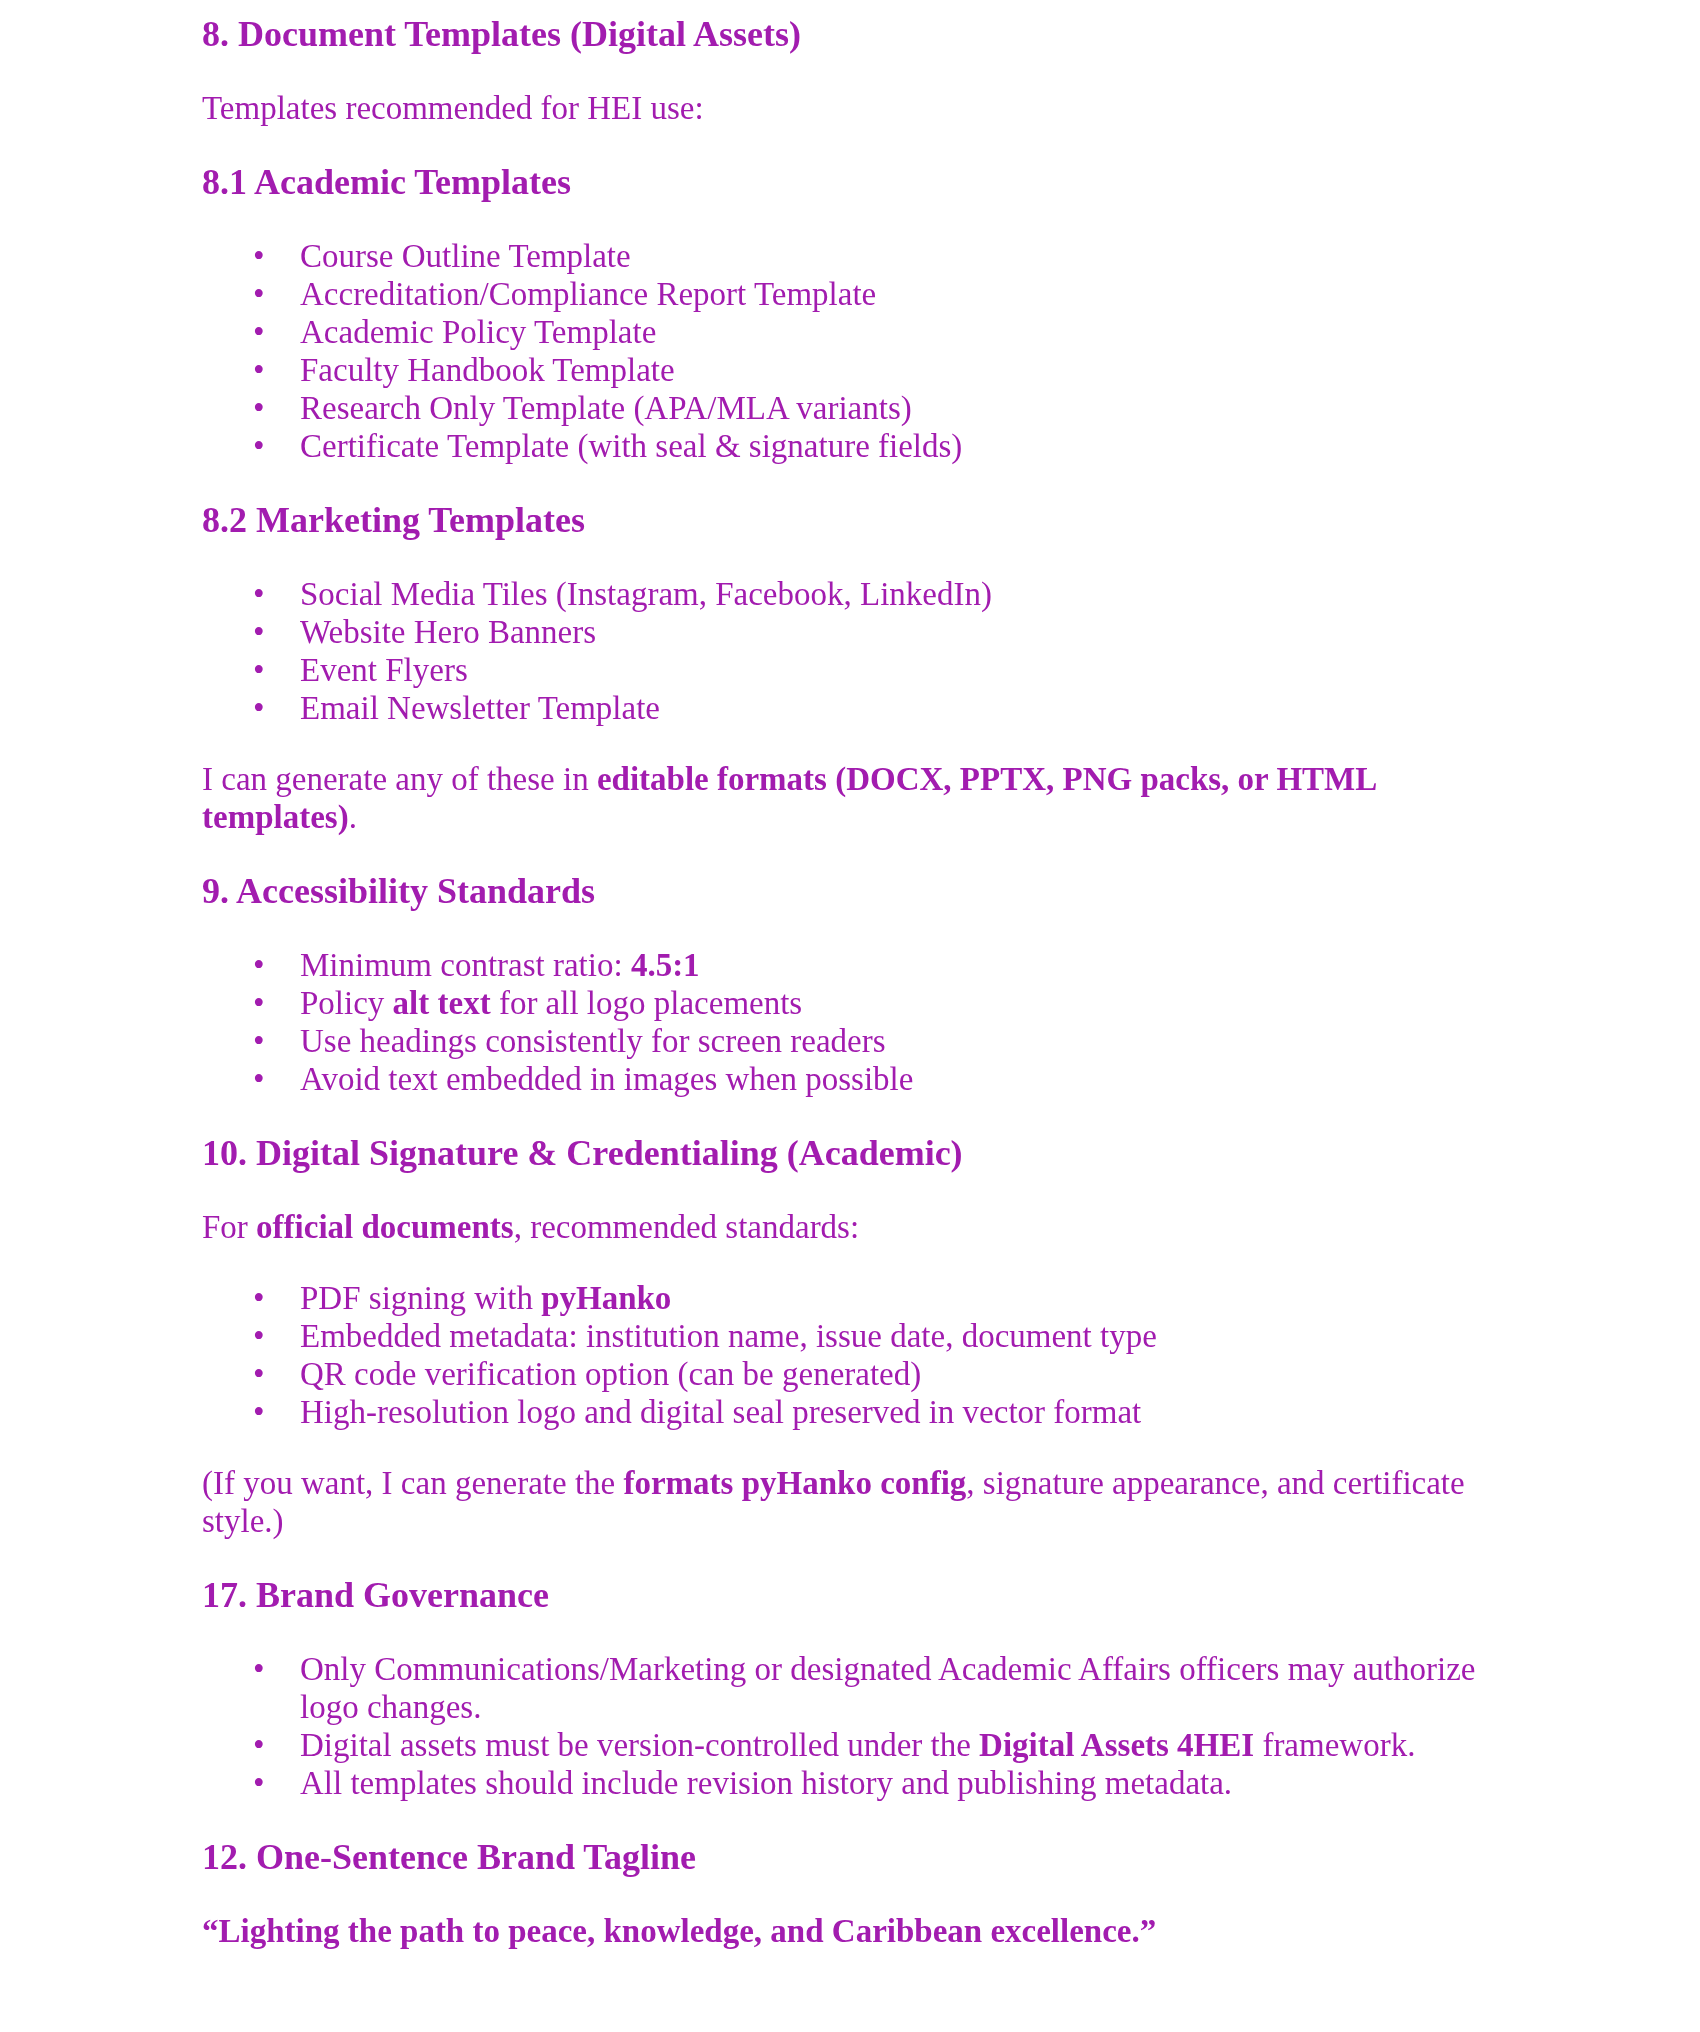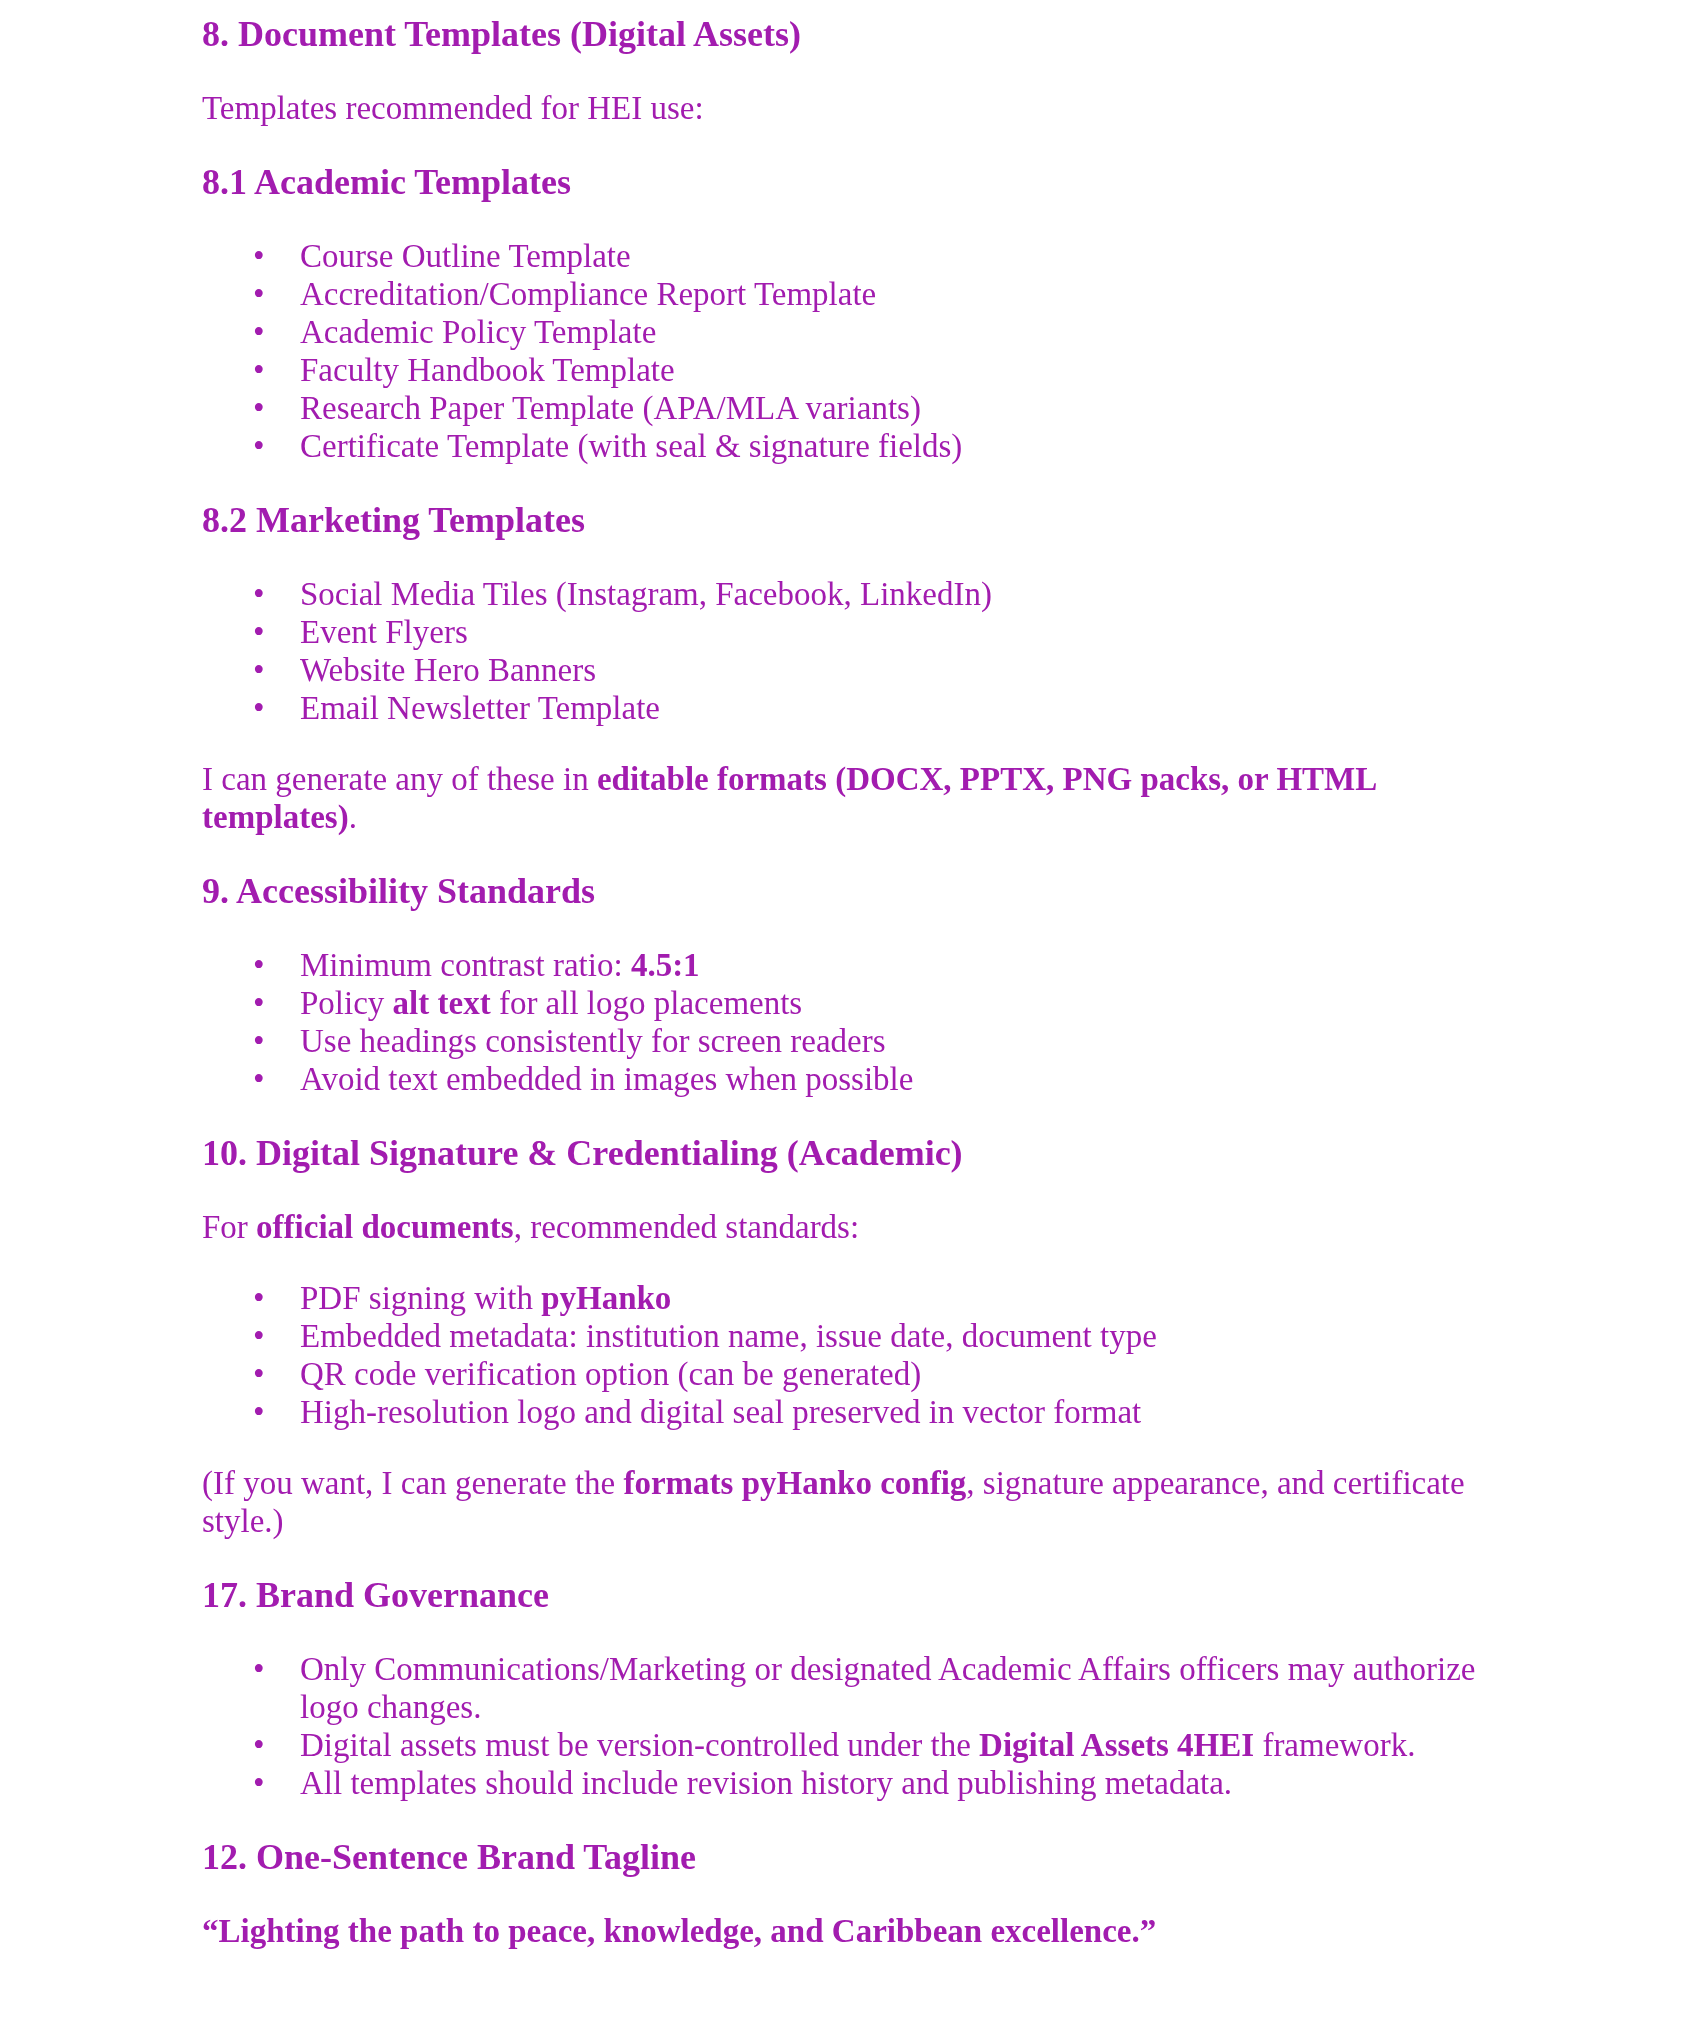--- a/index.html
+++ b/index.html
@@ -55,28 +55,28 @@
 <div class="page">
   <div class="content">
       <h3>8. Document Templates (Digital Assets)</h3>
       <p><span>Templates recommended for HEI use:</span></p>
       <h3>8.1 Academic Templates</h3>
       <ul>
         <li><span>Course Outline Template</span></li>
         <li><span>Accreditation/Compliance Report Template</span></li>
         <li><span>Academic Policy Template</span></li>
         <li><span>Faculty Handbook Template</span></li>
-        <li><span>Research Paper Template (APA/MLA variants)</span></li>
+        <li><span>Research Only Template (APA/MLA variants)</span></li>
         <li><span>Certificate Template (with seal &amp; signature fields)</span></li>
       </ul>
       <h3>8.2 Marketing Templates</h3>
       <ul>
         <li><span>Social Media Tiles (Instagram, Facebook, LinkedIn)</span></li>
+        <li><span>Website Hero Banners</span></li>
         <li><span>Event Flyers</span></li>
-        <li><span>Website Hero Banners</span></li>
         <li><span>Email Newsletter Template</span></li>
       </ul>
       <p><span>I can generate any of these in </span><strong>editable formats (DOCX, PPTX, PNG packs, or HTML templates)</strong><span>.</span></p>
       <h3>9. Accessibility Standards</h3>
       <ul>
         <li><span>Minimum contrast ratio: </span><strong>4.5:1</strong></li>
         <li><span>Policy </span><strong>alt text</strong><span> for all logo placements</span></li>
         <li><span>Use headings consistently for screen readers</span></li>
         <li><span>Avoid text embedded in images when possible</span></li>
       </ul>

